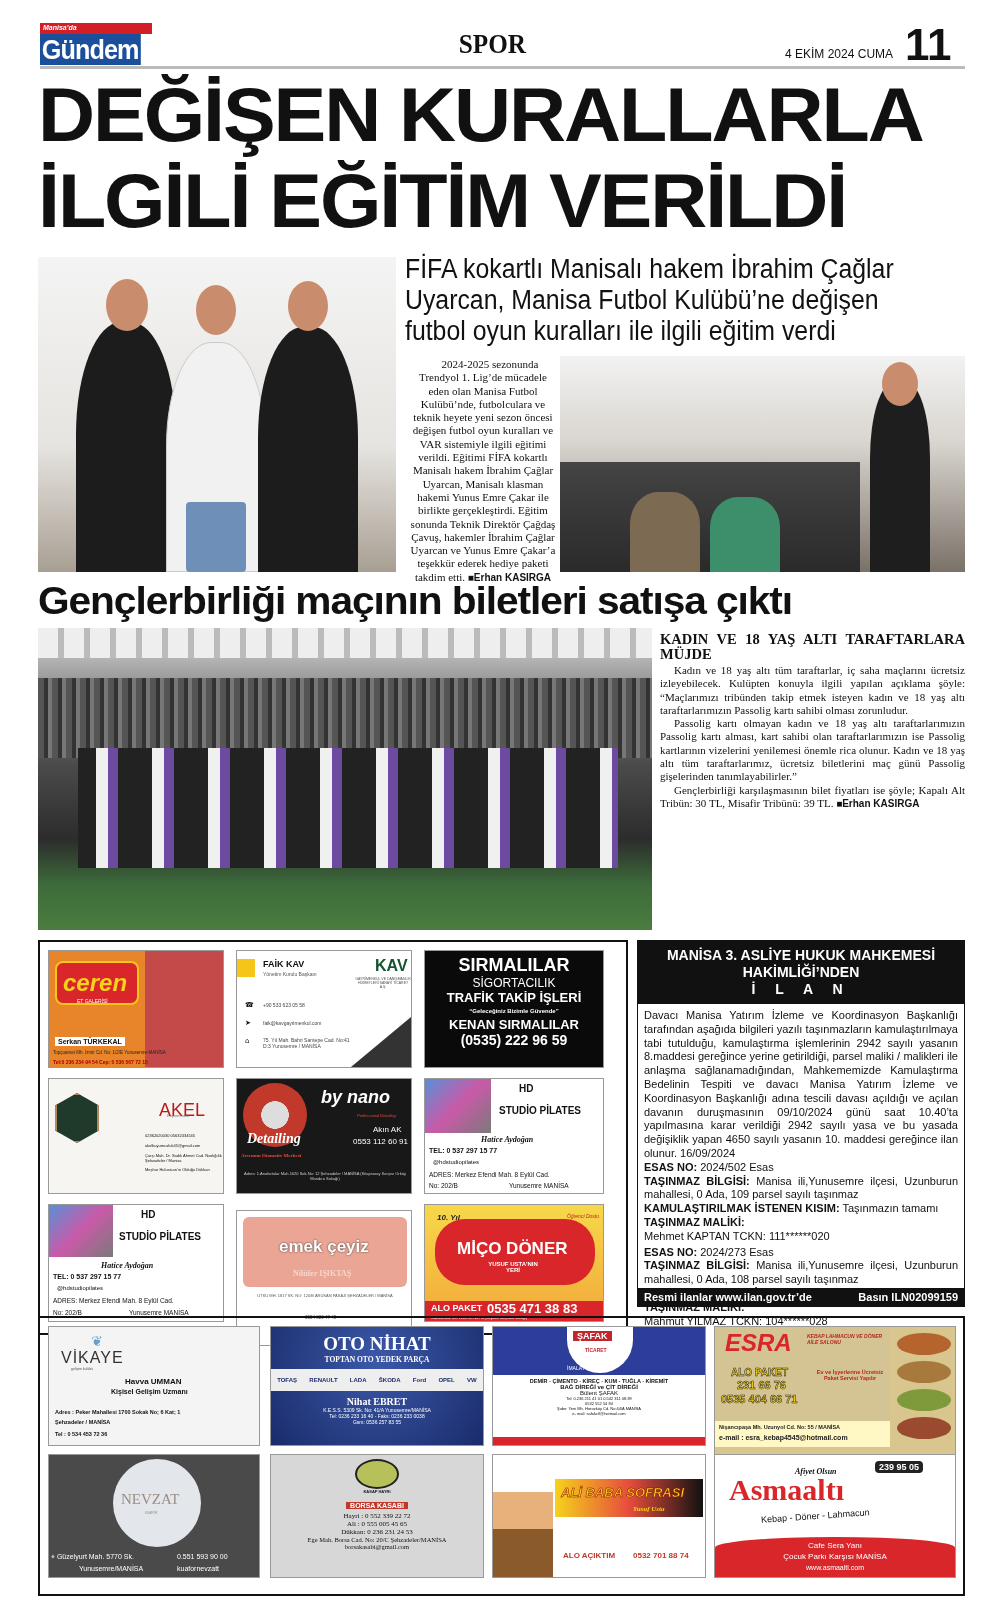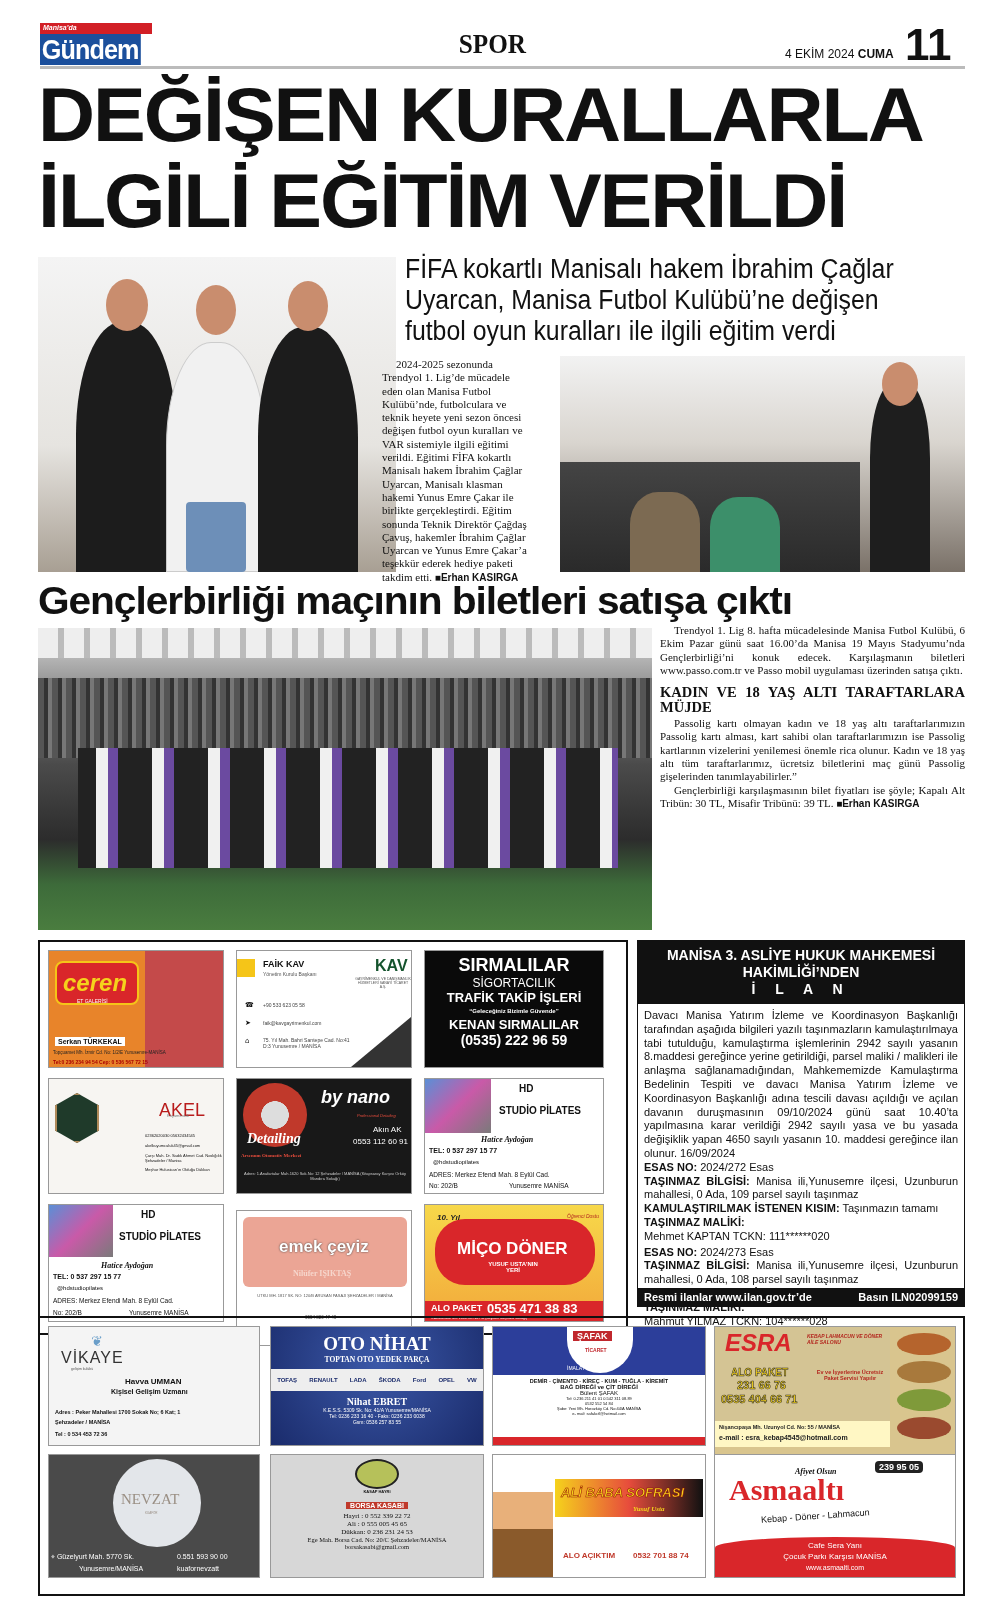--- a/index.html
+++ b/index.html
@@ -5,31 +5,31 @@
 *{box-sizing:border-box;margin:0;padding:0}
 body{width:1000px;height:1615px;background:#fff;font-family:"Liberation Serif",serif;color:#111;position:relative;overflow:hidden}
 .abs{position:absolute}
 
 #logo{left:40px;top:23px;width:112px;height:42px}
 #logo .top{height:11px;background:#d21f26;display:flex}
 #logo .top span{font:italic bold 7px "Liberation Sans",sans-serif;color:#fff;padding:1px 3px}
 #logo .bot{height:31px;background:#1b4f9c;color:#fff;font:bold 28px "Liberation Sans",sans-serif;letter-spacing:-1px;line-height:31px;padding-left:2px;transform:scaleX(0.9);transform-origin:left}
 #section{left:455px;top:28px;font:bold 28px "Liberation Serif",serif;transform:scaleX(0.9)}
 #date{left:785px;top:47px;font:12px "Liberation Sans",sans-serif}
-#date b{font-weight:bold}
+#date b{font-weight:normal}
 #pageno{left:905px;top:20px;font:bold 44px "Liberation Sans",sans-serif}
 #rule{left:40px;top:66px;width:925px;height:3px;background:#bbb}
 
 #headline{left:38px;top:72px;width:940px;font:900 76px "Liberation Sans",sans-serif;line-height:86px;letter-spacing:-2px;transform:scaleX(1.04);transform-origin:left}
 #deck{left:405px;top:254px;width:560px;font:27px "Liberation Sans",sans-serif;line-height:31px;transform:scaleX(0.92);transform-origin:left;color:#111}
 #photo1{left:38px;top:257px;width:358px;height:315px;background:linear-gradient(180deg,#f4f4f4 0%,#e6e4e0 60%,#a89f93 100%)}
 .person{position:absolute;bottom:0;border-radius:45% 45% 0 0;background:#1c1c1c}
 .head{position:absolute;border-radius:50%;background:#c98d6e}
 #photo2{left:560px;top:356px;width:405px;height:216px;background:linear-gradient(180deg,#f2f2f2 0%,#d9d5cf 40%,#7a7168 100%)}
-#body1{left:382px;top:358px;width:148px;font:11px "Liberation Serif",serif;line-height:13.3px;text-align:left}
+#body1{left:409px;top:358px;width:148px;font:11px "Liberation Serif",serif;line-height:13.3px;text-align:center}
 .indent{text-indent:14px}
 .byline{font:bold 10px "Liberation Sans",sans-serif}
 .byline::before{content:"\25A0 ";}
 
 #headline2{left:38px;top:580px;width:930px;font:900 38px "Liberation Sans",sans-serif;letter-spacing:-1px;transform:scaleX(1.07);transform-origin:left}
 #photo3{left:38px;top:628px;width:614px;height:302px;background:linear-gradient(180deg,#d9d9d9 0%,#8f8f8f 20%,#4b4b4b 45%,#2c2c2c 70%,#3d6b3a 85%,#4a7d3f 100%)}
 #body2{left:660px;top:624px;width:305px;font:11px "Liberation Serif",serif;line-height:13.3px;text-align:justify}
 #subhead2{font:bold 14.5px "Liberation Serif",serif;line-height:15px;margin:8px 0 2px}
 
 #adsbox{left:38px;top:940px;width:590px;height:395px;border:2px solid #111}
@@ -87,22 +87,22 @@
 
 <div id="headline2" class="abs">Gençlerbirliği maçının biletleri satışa çıktı</div>
 
 <div id="photo3" class="abs">
   <div class="abs" style="left:0;top:0;width:100%;height:30px;background:repeating-linear-gradient(90deg,#eee 0 20px,#bbb 20px 26px)"></div>
   <div class="abs" style="left:0;top:50px;width:100%;height:80px;background:repeating-linear-gradient(90deg,#555 0 6px,#333 6px 10px,#777 10px 14px)"></div>
   <div class="abs" style="left:40px;top:120px;width:540px;height:120px;background:repeating-linear-gradient(90deg,#222 0 18px,#f0f0f0 18px 30px,#6b4aa0 30px 40px,#222 40px 56px)"></div>
 </div>
 
 <div id="body2" class="abs">
-  <p class="indent">Trendyol 1. Lig 8. hafta mücadelesinde Manisa Futbol Kulübü, 6 Ekim Pazar günü saat 16.00’da Manisa 19 Mayıs Stadyumu’nda Gençlerbirliği’ni konuk edecek. Karşılaşmanın biletleri www.passo.com.tr ve Passo mobil uygulaması üzerinden satışa çıktı.</p>
   <div id="subhead2">KADIN VE 18 YAŞ ALTI TARAFTARLARA MÜJDE</div>
+  <p class="indent">Kadın ve 18 yaş altı tüm taraftarlar, iç saha maçlarını ücretsiz izleyebilecek. Kulüpten konuyla ilgili yapılan açıklama şöyle: “Maçlarımızı tribünden takip etmek isteyen kadın ve 18 yaş altı taraftarlarımızın Passolig kartı sahibi olması zorunludur.</p>
   <p class="indent">Passolig kartı olmayan kadın ve 18 yaş altı taraftarlarımızın Passolig kartı alması, kart sahibi olan taraftarlarımızın ise Passolig kartlarının vizelerini yenilemesi önemle rica olunur. Kadın ve 18 yaş altı tüm taraftarlarımız, ücretsiz biletlerini maç günü Passolig gişelerinden tanımlayabilirler.”</p>
   <p class="indent"><span>Gençlerbirliği karşılaşmasının bilet fiyatları ise şöyle; Kapalı Alt Tribün: 30 TL, Misafir Tribünü: 39 TL.</span> <span class="byline">Erhan KASIRGA</span></p>
 </div>
 
 <div id="adsbox" class="abs">
 
   <div class="ad" style="left:8px;top:8px;width:176px;height:118px;background:linear-gradient(90deg,#e8842a 0 55%,#c44a4a 55%)">
     <div class="t" style="left:6px;top:10px;width:84px;height:44px;background:#d9262a;border:2px solid #f5c518;border-radius:8px"></div>
     <div class="t" style="left:14px;top:18px;font:italic bold 24px 'Liberation Sans',sans-serif;color:#f5d21c">ceren</div>
     <div class="t" style="left:28px;top:47px;font:5px 'Liberation Sans',sans-serif;color:#fff">ET GALERİSİ</div>
@@ -203,21 +203,21 @@
 
 <div id="legal" class="abs">
   <div id="legal-head">
     <div>MANİSA 3. ASLİYE HUKUK MAHKEMESİ</div>
     <div>HAKİMLİĞİ’NDEN</div>
     <div style="letter-spacing:8px">İ L A N</div>
   </div>
   <div id="legal-body">
     <p>Davacı Manisa Yatırım İzleme ve Koordinasyon Başkanlığı tarafından aşağıda bilgileri yazılı taşınmazların kamulaştırılmaya tabi tutulduğu, kamulaştırma işlemlerinin 2942 sayılı yasanın 8.maddesi gereğince yerine getirildiği, parsel maliki / malikleri ile anlaşma sağlanamadığından, Mahkememizde Kamulaştırma Bedelinin Tespiti ve davacı Manisa Yatırım İzleme ve Koordinasyon Başkanlığı adına tescili davası açıldığı ve açılan davanın duruşmasının 09/10/2024 günü saat 10.40’ta yapılmasına karar verildiği 2942 sayılı yasa ve bu yasada değişiklik yapan 4650 sayılı yasanın 10. maddesi gereğince ilan olunur. 16/09/2024</p>
     <div>
-      <div><b>ESAS NO:</b> <span>2024/272 Esas</span></div>
+      <div><b>ESAS NO:</b> <span>2024/502 Esas</span></div>
       <div><b>TAŞINMAZ BİLGİSİ:</b> <span>Manisa ili,Yunusemre ilçesi, Uzunburun mahallesi, 0 Ada, 109 parsel sayılı taşınmaz</span></div>
       <div><b>KAMULAŞTIRILMAK İSTENEN KISIM:</b> <span>Taşınmazın tamamı</span></div>
       <div><b>TAŞINMAZ MALİKİ:</b></div>
       <div>Mehmet KAPTAN TCKN: 111******020</div>
     </div>
     <div style="margin-top:2px">
       <div><b>ESAS NO:</b> <span>2024/273 Esas</span></div>
       <div><b>TAŞINMAZ BİLGİSİ:</b> <span>Manisa ili,Yunusemre ilçesi, Uzunburun mahallesi, 0 Ada, 108 parsel sayılı taşınmaz</span></div>
       <div><b>KAMULAŞTIRILMAK İSTENEN KISIM:</b> <span>Taşınmazın tamamı</span></div>
       <div><b>TAŞINMAZ MALİKİ:</b></div>

